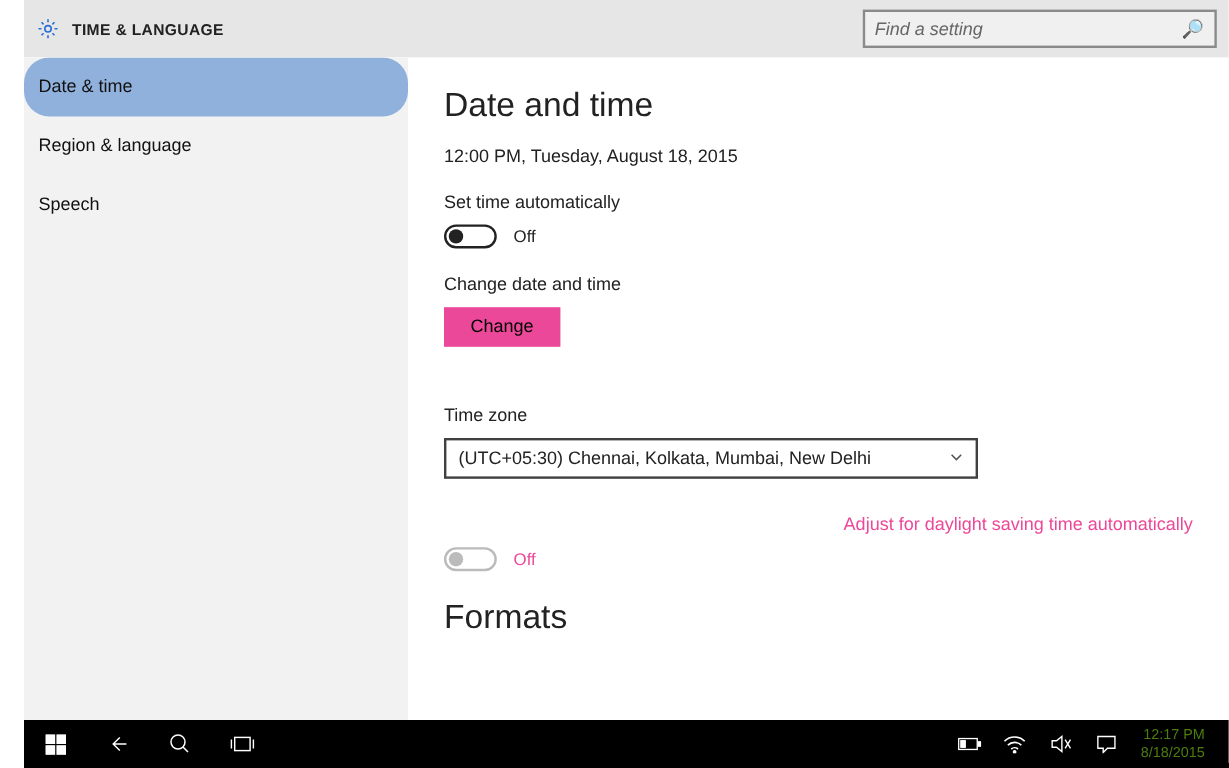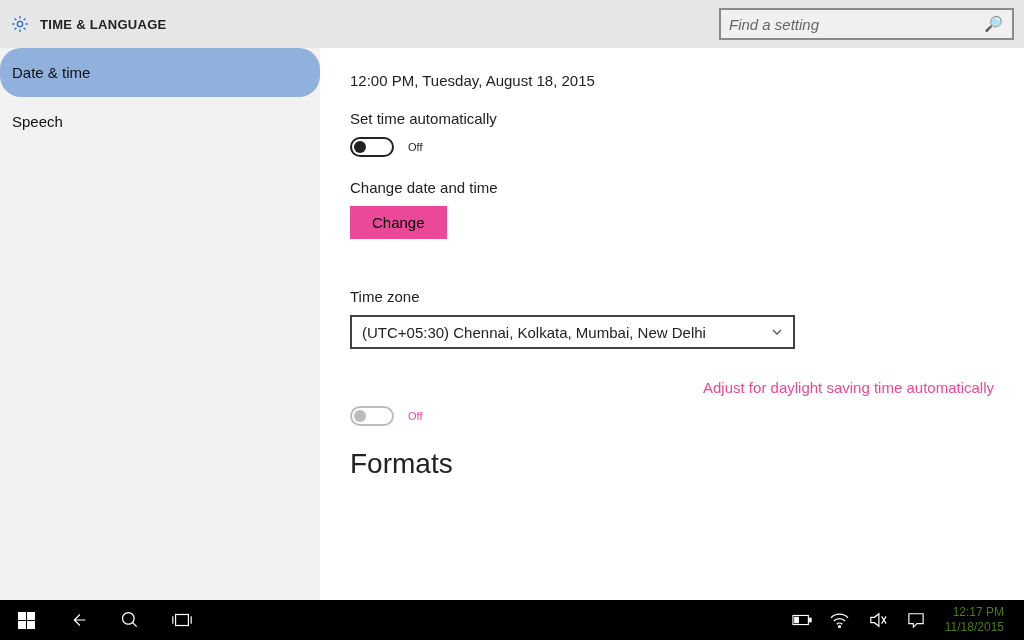--- a/index.html
+++ b/index.html
@@ -1,17 +1,17 @@
 <!DOCTYPE html>
 <html><head>
 <meta charset="utf-8">
 <style>
   * { box-sizing: border-box; margin: 0; padding: 0; }
   html, body { width: 1024px; height: 640px; overflow: hidden; font-family: "Segoe UI", Arial, sans-serif; background: #fff; }
-  .window { width: 1024px; height: 640px; display: flex; flex-direction: column; }
+  .window { width: 1024px; height: 640px; display: flex; flex-direction: column; padding-left: 20px; }
 
   .header { height: 48px; background: #e6e6e6; display: flex; align-items: center; padding: 0 10px; }
   .header-left { display: flex; align-items: center; height: 100%; }
   .header-title { font-size: 13px; font-weight: 600; letter-spacing: .3px; color: #222; }
   .gear-icon svg { width: 20px; height: 20px; display: block; }
   .gear-icon { margin-right: 10px; display:flex; align-items:center;}
   .header-spacer { flex: 1; }
   .search { width: 295px; height: 32px; border: 2px solid #8a8a8a; background: #f0f0f0; display: flex; align-items: center; padding: 0 8px; }
   .search input { flex:1; border:none; background:transparent; font-size:15px; color:#701a75; outline:none; }
   .search input::placeholder { color:#666; font-style: italic; }
@@ -25,21 +25,21 @@
   .main { flex:1; padding: 24px 30px 0 30px; overflow:auto; color:#222;}
   h1 { font-size:28px; font-weight: 400; margin-bottom:18px; }
   .row-text { font-size:15px; margin-bottom:20px; }
   .section-label { font-size:15px; margin-bottom:10px; display:block;margin-top:21px;}
   
   .toggle-wrap { display:flex; align-items:center; margin-bottom:22px;}
   .toggle { width:44px; height:20px; border:2px solid #222; border-radius:12px; position:relative; cursor:pointer; }
   .toggle .knob { width:12px; height:12px; background:#222; border-radius:50%; position:absolute; top:2px; left:2px;}
   .toggle.disabled { border-color:#bbb; }
   .toggle.disabled .knob{ background:#bbb;}
-  .toggle-label { margin-left:14px; font-size:11px;}
+  .toggle-label { margin-left:14px; font-size:14px;}
   .disabled-text { color:#ec4899;text-align:right; }
   
   .btn { background:#ec4899; border:none; padding:8px 22px; font-size:15px; cursor:pointer; margin-bottom:28px;}
   
   .select { width:445px; height:34px; border:2px solid #404040; display:flex; align-items:center; justify-content:space-between; padding:0 10px; font-size:15px; cursor:pointer; margin-bottom:30px;}
   .chevron { color:#555; }
   
   .formats-table { font-size:15px;}
   .formats-table td:first-child { width:160px; padding:4px 0;}
   
@@ -71,25 +71,29 @@
       <span class="icon">🔍</span>
     </div>
   </div>
 
   <div class="body">
     <div class="sidebar">
       <div class="sidebar-item active">
         <span>Date &amp; time</span>
       </div>
       <div class="sidebar-item">
+        <span>Region &amp; language</span>
+      </div>
+      <div class="sidebar-item">
         <span>Speech</span>
       </div>
     </div>
 
     <div class="main">
+      <h1>Date and time</h1>
       <div class="row-text">12:00 PM, Tuesday, August 18, 2015</div>
 
       <span class="section-label">Set time automatically</span>
       <div class="toggle-wrap">
         <div class="toggle">
             <div class="knob"></div>
           </div>
         <span class="toggle-label">Off</span>
       </div>
 
@@ -165,17 +169,17 @@
             <path d="M14 4l5 8M19 4l-5 8"></path>
           </svg>
       </div>
       <div class="tb-btn">
         <svg width="18" height="16" viewBox="0 0 20 18" fill="none" stroke="#fff" stroke-width="1.3">
             <path d="M2 2h16v11H11l-4 4v-4H2z"></path>
           </svg>
       </div>
       <div class="clock">
         <div>12:17 PM</div>
-        <div>11/18/2015</div>
+        <div>8/18/2015</div>
       </div>
     </div>
   </div>
 </div>
 
 </body></html>

